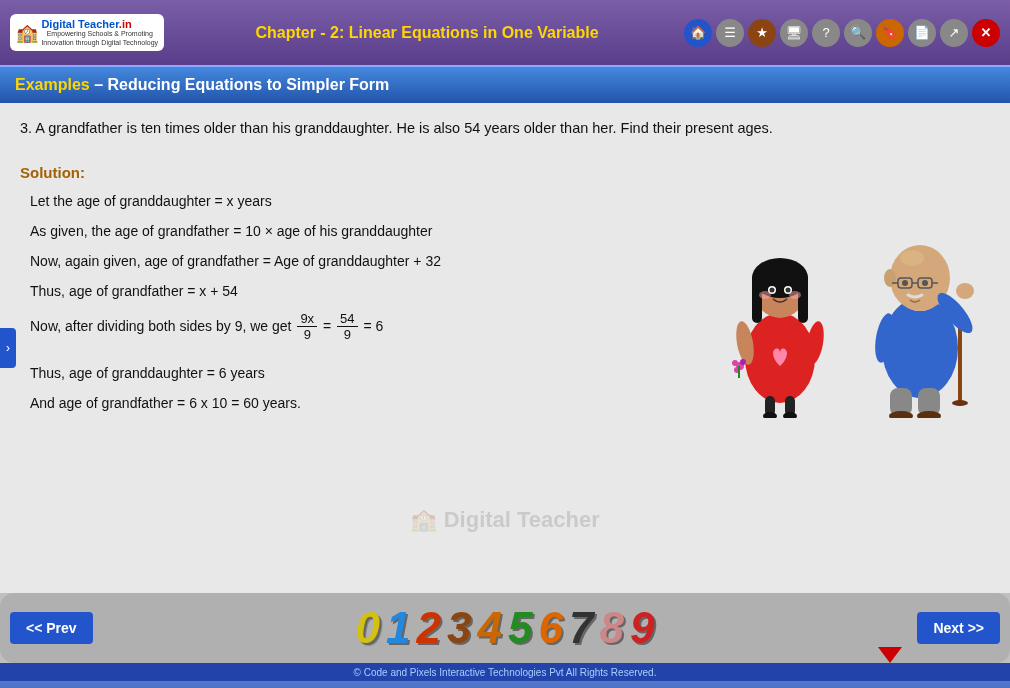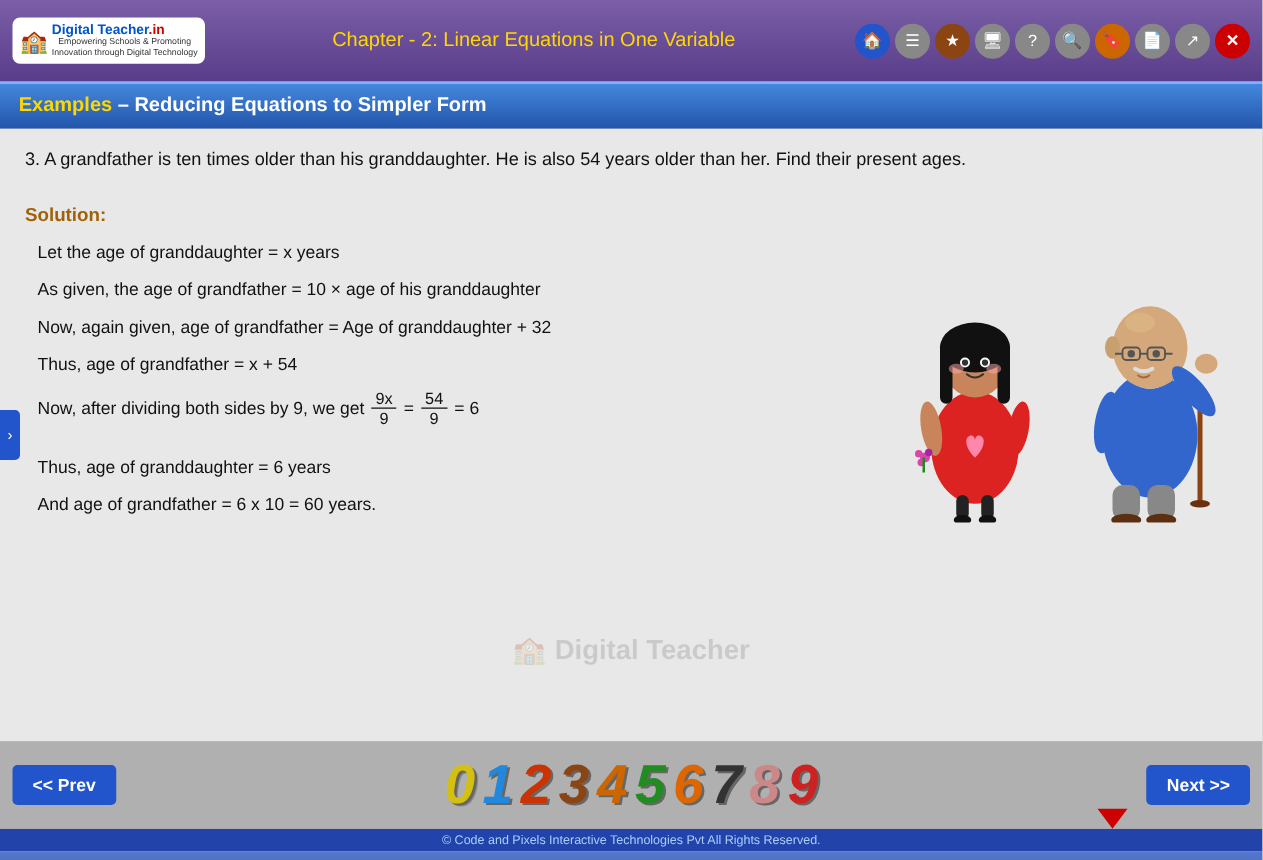--- a/index.html
+++ b/index.html
@@ -50,21 +50,21 @@
       text-align: center;
     }
     .header-title-main {
       color: white;
       font-size: 18px;
       font-weight: bold;
     }
     .header-title-sub {
       color: #ffd700;
       font-size: 16px;
-      font-weight: normal;
+      font-weight: bold;
     }
     .header-icons {
       display: flex;
       gap: 4px;
       align-items: center;
     }
     .hicon {
       width: 28px;
       height: 28px;
       border-radius: 50%;
@@ -445,21 +445,21 @@
       <ellipse cx="79" cy="233" rx="12" ry="5" fill="#5a3010"></ellipse>
     </svg>
   </div>
 
   <div class="watermark">
     🏫 <span>Digital Teacher</span>
   </div>
 
 </div>
 
-<div class="numbers-bar" style="position:relative;">
+<div class="numbers-bar" style="position:relative;border-radius:14px;">
   <button class="prev-btn">&lt;&lt; Prev</button>
 
   <span class="num-char n0" style="text-shadow:2px 2px 0 #666,3px 3px 0 rgba(0,0,0,0.2);">0</span>
   <span class="num-char n1" style="text-shadow:2px 2px 0 #666;">1</span>
   <span class="num-char n2" style="text-shadow:2px 2px 0 #666;">2</span>
   <span class="num-char n3" style="text-shadow:2px 2px 0 #666;">3</span>
   <span class="num-char n4" style="text-shadow:2px 2px 0 #666;">4</span>
   <span class="num-char n5" style="text-shadow:2px 2px 0 #666;">5</span>
   <span class="num-char n6" style="text-shadow:2px 2px 0 #666;">6</span>
   <span class="num-char n7" style="text-shadow:2px 2px 0 #666;">7</span>

